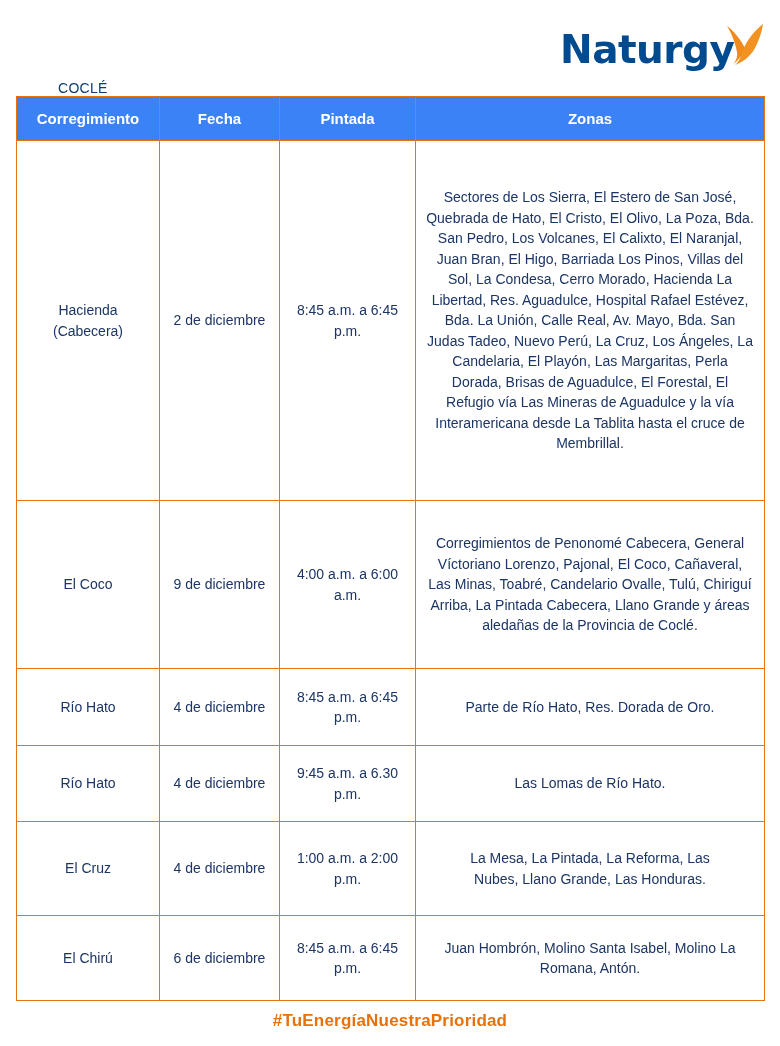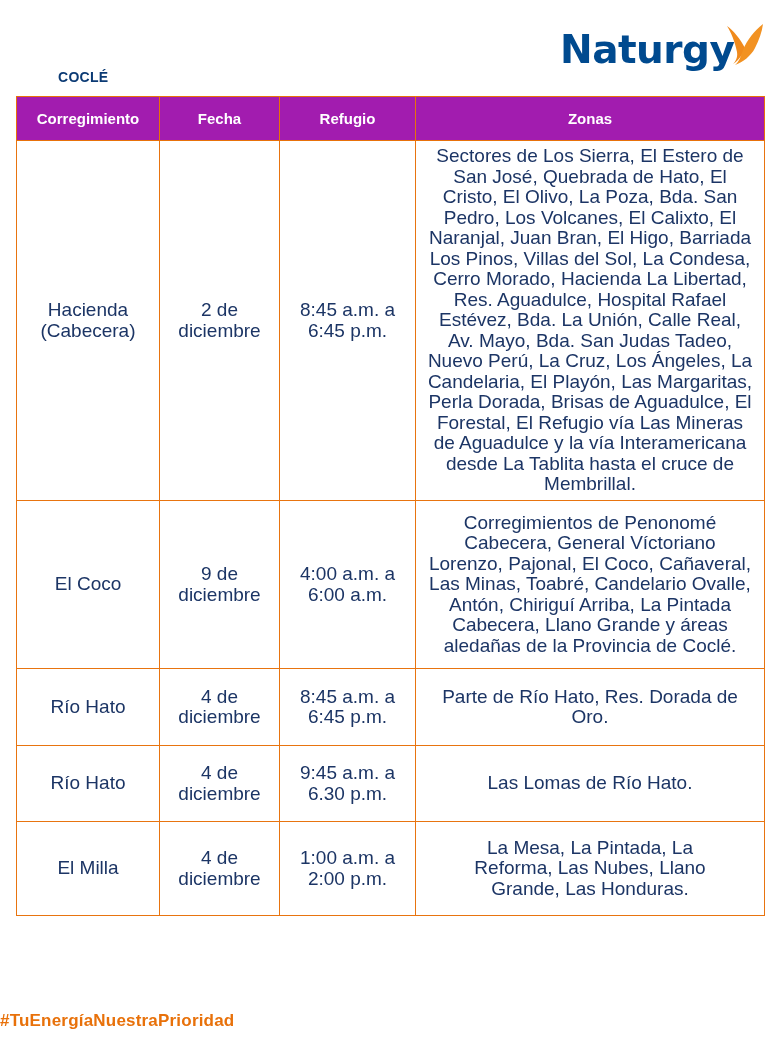--- a/index.html
+++ b/index.html
@@ -1,21 +1,21 @@
 <!DOCTYPE html>
 <html><head>
   <meta charset="utf-8">
   <style>
     * { box-sizing: border-box; margin: 0; padding: 0; }
     html, body { width: 780px; height: 1046px; background: #ffffff; overflow: hidden; }
     body { position: relative; font-family: "Liberation Sans", "DejaVu Sans", sans-serif; color: #1c3565; }
 
     .region-title {
-      position: absolute; left: 58px; top: 69px;
-      font-weight: bold; font-size: 14px; letter-spacing: 0.3px;
+      position: absolute; left: 58px; top: 80px;
+      font-weight: normal; font-size: 14px; letter-spacing: 0.3px;
       color: #0b3a74;
     }
 
     .logo {
       position: absolute; left: 558px; top: 20px; width: 210px; height: 62px;
     }
     .logo-word {
       position: absolute; left: 2px; top: 10px;
       font-family: "DejaVu Sans", sans-serif; font-weight: bold;
       font-size: 39px; letter-spacing: -0.5px; color: #004a8f;
@@ -25,33 +25,33 @@
 
     table.schedule {
       position: absolute; left: 16px; top: 96px; width: 748px;
       border-collapse: collapse; table-layout: fixed;
     }
     table.schedule th, table.schedule td {
       border: 1.5px solid #e8740f;
       text-align: center; vertical-align: middle;
     }
     table.schedule thead th {
-      background: #a21caf; color: #ffffff;
+      background: #3b82f6; color: #ffffff;
       font-weight: bold; font-size: 15px; height: 44px;
       border-color: #e8710a;
     }
     table.schedule tbody td {
-      font-size: 19px; line-height: 20.5px; color: #1c3565;
+      font-size: 14px; line-height: 20.5px; color: #1c3565;
       padding: 0 6px;
     }
     td.zonas { padding: 0 10px !important; }
 
     .hashtag {
       position: absolute; left: 0; width: 780px; top: 1011px;
-      font-weight: bold; font-size: 17px;
+      text-align: center; font-weight: bold; font-size: 17px;
       color: #e8710a; letter-spacing: 0.2px;
     }
   </style>
 </head>
 <body>
 
 <div class="region-title">COCLÉ</div>
 
 <div class="logo">
   <span class="logo-word">Naturgy</span>
@@ -65,51 +65,57 @@
   <colgroup>
     <col style="width:143px">
     <col style="width:120px">
     <col style="width:136px">
     <col style="width:349px">
   </colgroup>
   <thead>
     <tr>
       <th>Corregimiento</th>
       <th>Fecha</th>
-      <th>Refugio</th>
+      <th>Pintada</th>
       <th>Zonas</th>
     </tr>
   </thead>
   <tbody>
     <tr style="height:360px">
       <td>Hacienda (Cabecera)</td>
       <td>2 de diciembre</td>
       <td>8:45 a.m. a 6:45 p.m.</td>
       <td class="zonas">Sectores de Los Sierra, El Estero de San José, Quebrada de Hato, El Cristo, El Olivo, La Poza, Bda. San Pedro, Los Volcanes, El Calixto, El Naranjal, Juan Bran, El Higo, Barriada Los Pinos, Villas del Sol, La Condesa, Cerro Morado, Hacienda La Libertad, Res. Aguadulce, Hospital Rafael Estévez, Bda. La Unión, Calle Real, Av. Mayo, Bda. San Judas Tadeo, Nuevo Perú, La Cruz, Los Ángeles, La Candelaria, El Playón, Las Margaritas, Perla Dorada, Brisas de Aguadulce, El Forestal, El Refugio vía Las Mineras de Aguadulce y la vía Interamericana desde La Tablita hasta el cruce de Membrillal.</td>
     </tr>
     <tr style="height:168px">
       <td>El Coco</td>
       <td>9 de diciembre</td>
       <td>4:00 a.m. a 6:00 a.m.</td>
-      <td class="zonas">Corregimientos de Penonomé Cabecera, General Víctoriano Lorenzo, Pajonal, El Coco, Cañaveral, Las Minas, Toabré, Candelario Ovalle, Antón, Chiriguí Arriba, La Pintada Cabecera, Llano Grande y áreas aledañas de la Provincia de Coclé.</td>
+      <td class="zonas">Corregimientos de Penonomé Cabecera, General Víctoriano Lorenzo, Pajonal, El Coco, Cañaveral, Las Minas, Toabré, Candelario Ovalle, Tulú, Chiriguí Arriba, La Pintada Cabecera, Llano Grande y áreas aledañas de la Provincia de Coclé.</td>
     </tr>
     <tr style="height:77px">
       <td>Río Hato</td>
       <td>4 de diciembre</td>
       <td>8:45 a.m. a 6:45 p.m.</td>
       <td class="zonas">Parte de Río Hato, Res. Dorada de Oro.</td>
     </tr>
     <tr style="height:76px">
       <td>Río Hato</td>
       <td>4 de diciembre</td>
       <td>9:45 a.m. a 6.30 p.m.</td>
       <td class="zonas">Las Lomas de Río Hato.</td>
     </tr>
     <tr style="height:94px">
-      <td>El Milla</td>
+      <td>El Cruz</td>
       <td>4 de diciembre</td>
       <td>1:00 a.m. a 2:00 p.m.</td>
       <td class="zonas" style="padding:0 40px !important">La Mesa, La Pintada, La Reforma, Las Nubes, Llano Grande, Las Honduras.</td>
+    </tr>
+    <tr style="height:85px">
+      <td>El Chirú</td>
+      <td>6 de diciembre</td>
+      <td>8:45 a.m. a 6:45 p.m.</td>
+      <td class="zonas">Juan Hombrón, Molino Santa Isabel, Molino La Romana, Antón.</td>
     </tr>
   </tbody>
 </table>
 
 <div class="hashtag">#TuEnergíaNuestraPrioridad</div>
 
 </body></html>

